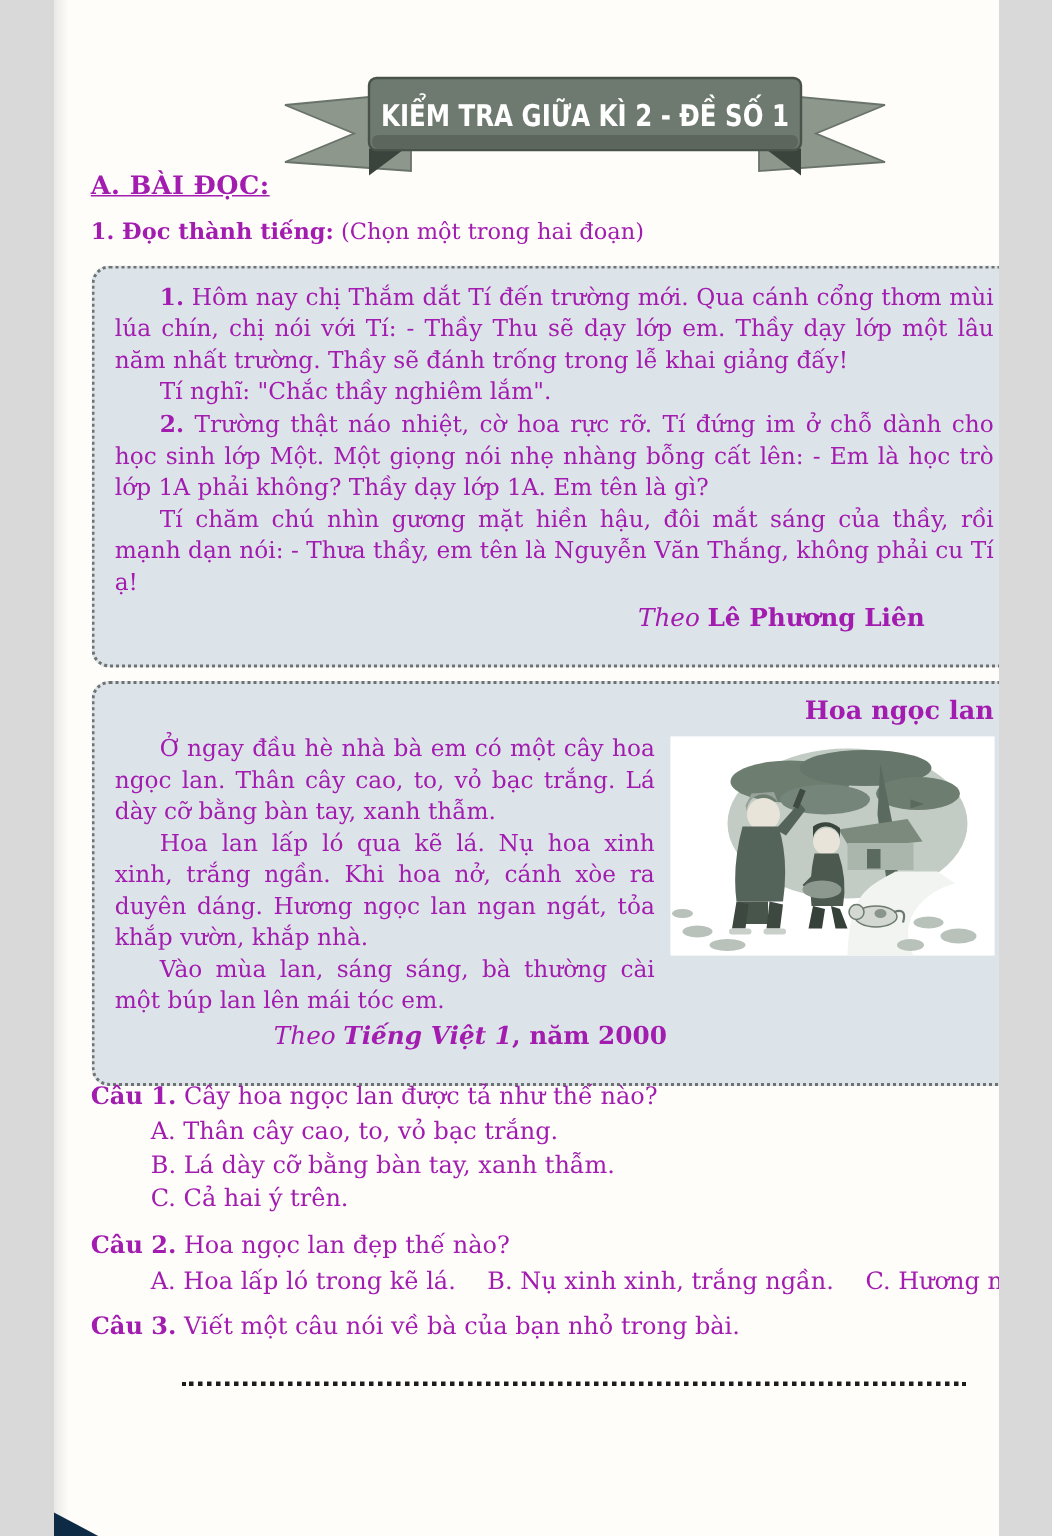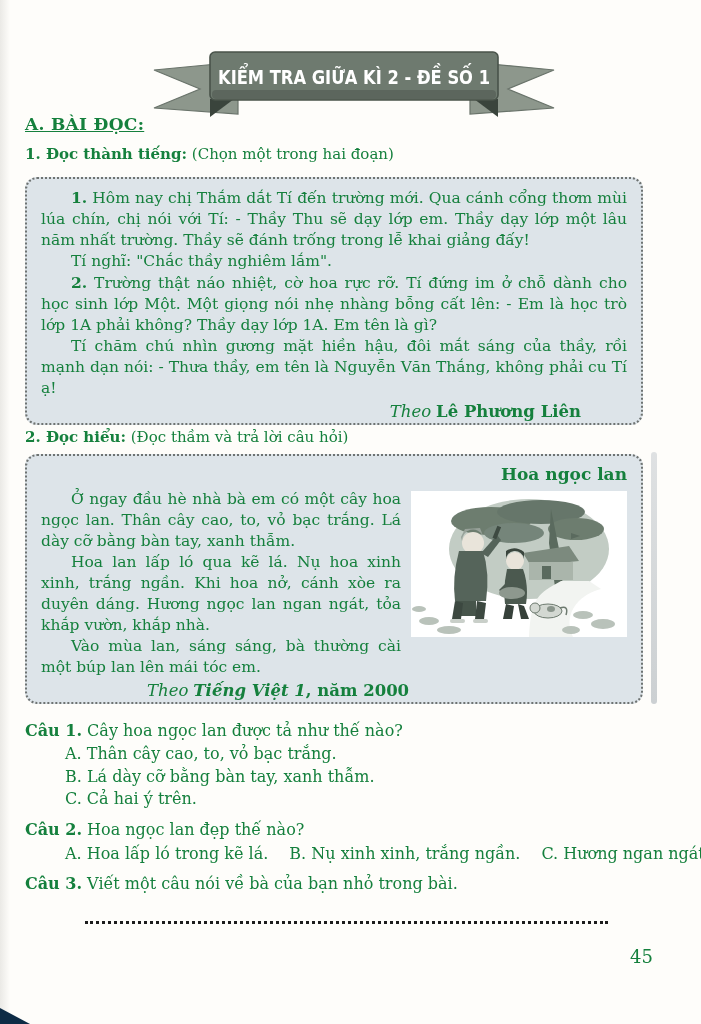--- a/index.html
+++ b/index.html
@@ -1,38 +1,38 @@
 <!DOCTYPE html>
 <html><head>
 <meta charset="utf-8">
 <style>
   html,body{margin:0;padding:0;background:#d9d9d9;}
   .page{
-    position:relative;width:701px;height:1024px;background:#fefdfa;
-    font-family:"DejaVu Serif","Liberation Serif",serif;color:#15803d;
+    position:relative;width:630px;height:1024px;background:#fefdfa;
+    font-family:"DejaVu Serif","Liberation Serif",serif;color:#a21caf;
     overflow:hidden;margin:0 auto;
   }
   .edge-left{position:absolute;left:0;top:0;width:10px;height:1024px;
     background:linear-gradient(to right,#e2e1dd,rgba(255,255,255,0));opacity:.7;}
   
   .banner{position:absolute;left:148px;top:44px;width:412px;height:82px;}
   .banner svg{display:block;width:100%;height:100%;}
   
   .heading-a{position:absolute;left:25px;top:114px;font-size:17px;font-weight:bold;letter-spacing:.3px;text-decoration:underline;}
   .item-line{position:absolute;left:25px;font-size:15px;}
   .item1{top:145px;}
   .item2{top:428px;}
   .b{font-weight:bold;}
   .it{font-style:italic;margin-right:5px;}
   .bi{font-weight:bold;font-style:italic;}
   
   .passage-box{
     position:absolute;left:25px;width:618px;box-sizing:border-box;
     background:#dde4e9;border:2px dotted #6e7372;border-radius:12px;
-    padding:8px 14px 1px 14px;font-size:15.5px;line-height:21px;text-align:justify;
+    padding:8px 14px 21px 14px;font-size:15.5px;line-height:21px;text-align:justify;
   }
   .box1{top:177px;min-height:233px;}
   .box2{top:454px;min-height:250px;}
   .passage-box p{margin:0;}
   .indent{text-indent:30px;}
   .attr1{text-align:right;padding-right:46px;font-size:16.5px;margin-top:2px;}
   .p2-title{text-align:right;font-weight:bold;font-size:17px;margin-bottom:4px;text-indent:0;}
   .illus{
     float:right;width:216px;height:146px;background:#ffffff;
     margin:2px 0 6px 10px;box-shadow:0 0 0 1px #eceeec inset;
@@ -85,23 +85,20 @@
   <div class="passage-box box1">
     <p class="indent"><span class="b">1.</span><span> Hôm nay chị Thắm dắt Tí đến trường mới. Qua cánh cổng thơm mùi lúa chín, chị nói với Tí: - Thầy Thu sẽ dạy lớp em. Thầy dạy lớp một lâu năm nhất trường. Thầy sẽ đánh trống trong lễ khai giảng đấy!</span></p>
     <p class="indent">Tí nghĩ: "Chắc thầy nghiêm lắm".</p>
     <p class="indent"><span class="b">2.</span><span> Trường thật náo nhiệt, cờ hoa rực rỡ. Tí đứng im ở chỗ dành cho học sinh lớp Một. Một giọng nói nhẹ nhàng bỗng cất lên: - Em là học trò lớp 1A phải không? Thầy dạy lớp 1A. Em tên là gì?</span></p>
     <p class="indent">Tí chăm chú nhìn gương mặt hiền hậu, đôi mắt sáng của thầy, rồi mạnh dạn nói: - Thưa thầy, em tên là Nguyễn Văn Thắng, không phải cu Tí ạ!</p>
     <div class="attr1">
       <span class="it">Theo</span><span class="b">Lê Phương Liên</span>
     </div>
   </div>
 
-  <div class="item-line item2">
-    <span class="b">2. Đọc hiểu:</span><span> (Đọc thầm và trả lời câu hỏi)</span>
-  </div>
 
   <div class="passage-box box2">
     <div class="p2-title">Hoa ngọc lan</div>
     <div class="illus">
       <svg viewBox="0 0 216 146">
         <rect width="216" height="146" fill="#ffffff"></rect>
         <ellipse cx="118" cy="58" rx="80" ry="50" fill="#c2ccc4"></ellipse>
         <g>
           <ellipse cx="80" cy="30" rx="40" ry="14" fill="#6d7d6f"></ellipse>
           <ellipse cx="130" cy="21" rx="44" ry="12" fill="#66766a"></ellipse>

